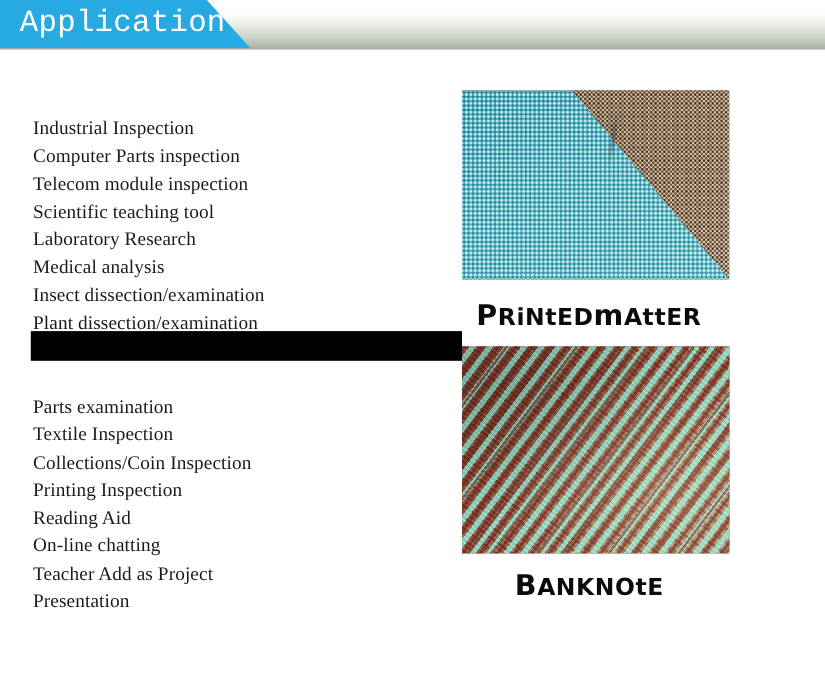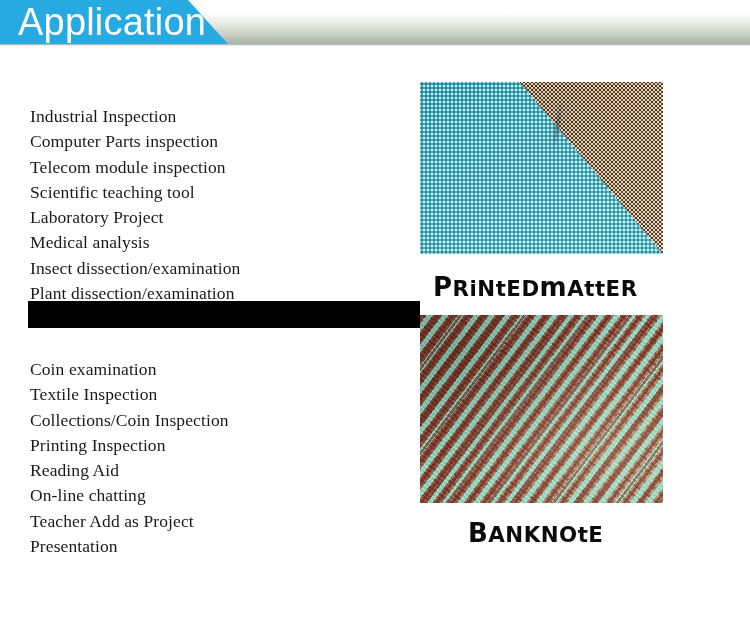--- a/index.html
+++ b/index.html
@@ -40,22 +40,22 @@
     left: 0; top: 0;
     width: 228px;
     height: 44px;
     background: #27a9e1;
     clip-path: polygon(0 0, 188px 0, 228px 44px, 0 44px);
   }
   .header-title {
     position: absolute;
     left: 18px;
     top: 2px;
-    font-family: Liberation Sans, sans-serif;
-    font-size: 38px;
+    font-family: Liberation Mono, monospace;
+    font-size: 28px;
     font-weight: 400;
     color: #ffffff;
     letter-spacing: 0.2px;
     line-height: 40px;
     white-space: nowrap;
   }
 
   
   .app-list {
     position: absolute;
@@ -219,27 +219,27 @@
   <div class="header-gradient"></div>
   <div class="header-blue"></div>
   <div class="header-title">Application</div>
 </div>
 
 <div class="app-list">
   <div class="app-list-item">Industrial Inspection</div>
   <div class="app-list-item">Computer Parts inspection</div>
   <div class="app-list-item">Telecom module inspection</div>
   <div class="app-list-item">Scientific teaching tool</div>
-  <div class="app-list-item">Laboratory Project</div>
+  <div class="app-list-item">Laboratory Research</div>
   <div class="app-list-item">Medical analysis</div>
   <div class="app-list-item">Insect dissection/examination</div>
   <div class="app-list-item">Plant dissection/examination</div>
   <div class="app-list-item">&nbsp;</div>
   <div class="app-list-item">&nbsp;</div>
-  <div class="app-list-item">Coin examination</div>
+  <div class="app-list-item">Parts examination</div>
   <div class="app-list-item">Textile Inspection</div>
   <div class="app-list-item">Collections/Coin Inspection</div>
   <div class="app-list-item">Printing Inspection</div>
   <div class="app-list-item">Reading Aid</div>
   <div class="app-list-item">On-line chatting</div>
   <div class="app-list-item">Teacher Add as Project</div>
   <div class="app-list-item">Presentation</div>
 </div>
 
 <div class="redaction-bar"></div>

